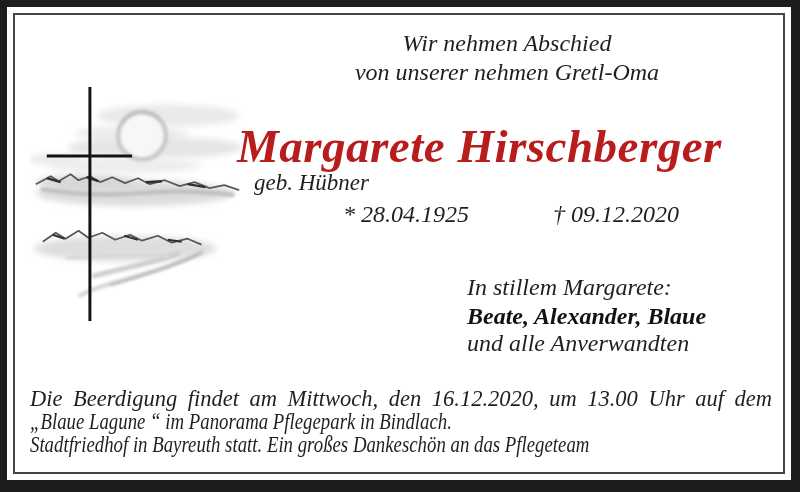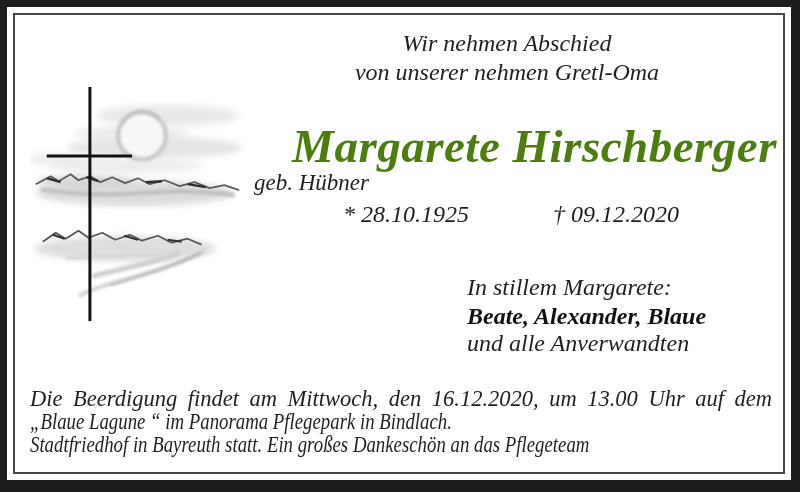--- a/index.html
+++ b/index.html
@@ -26,22 +26,22 @@
     left: 23px; top: 75px;
     width: 220px; height: 248px;
   }
   .txt { color: var(--text, #1f1f1f); font-style: italic; }
   .intro {
     position: absolute; left: 247px; top: 22px; width: 506px;
     text-align: center; font-size: 24px; line-height: 29px;
   }
   .name {
     position: absolute; left: 230px; top: 114px; width: 540px;
-    text-align: right; font-size: 47px; line-height: 50px;
-    font-weight: bold; color: #4d7c0f; letter-spacing: 0.5px;
+    text-align: left; font-size: 47px; line-height: 50px;
+    font-weight: bold; color: #b91c1c; letter-spacing: 0.5px;
   }
   .maiden {
     position: absolute; left: 247px; top: 163px; width: 506px;
     font-size: 23px; line-height: 26px;
   }
   .date { position: absolute; top: 194px; font-size: 24px; line-height: 26px; }
   .birth { left: 336px; }
   .death { left: 546px; }
   .gedenken {
     position: absolute; left: 460px; top: 267px;
@@ -114,21 +114,21 @@
     </g>
   </svg>
 
   <div class="intro txt">
     <div>Wir nehmen Abschied</div>
     <div>von unserer nehmen Gretl-Oma</div>
   </div>
 
   <div class="name txt">Margarete Hirschberger</div>
   <div class="maiden txt">geb. Hübner</div>
-  <span class="date birth txt">* 28.10.1925</span>
+  <span class="date birth txt">* 28.04.1925</span>
   <span class="date death txt">† 09.12.2020</span>
 
   <div class="gedenken txt">
     <div>In stillem Margarete:</div>
     <div class="bold">Beate, Alexander, Blaue</div>
     <div>und alle Anverwandten</div>
   </div>
 
   <div class="funeral txt">
     <div class="justified">Die Beerdigung findet am Mittwoch, den 16.12.2020, um 13.00 Uhr auf dem</div>

